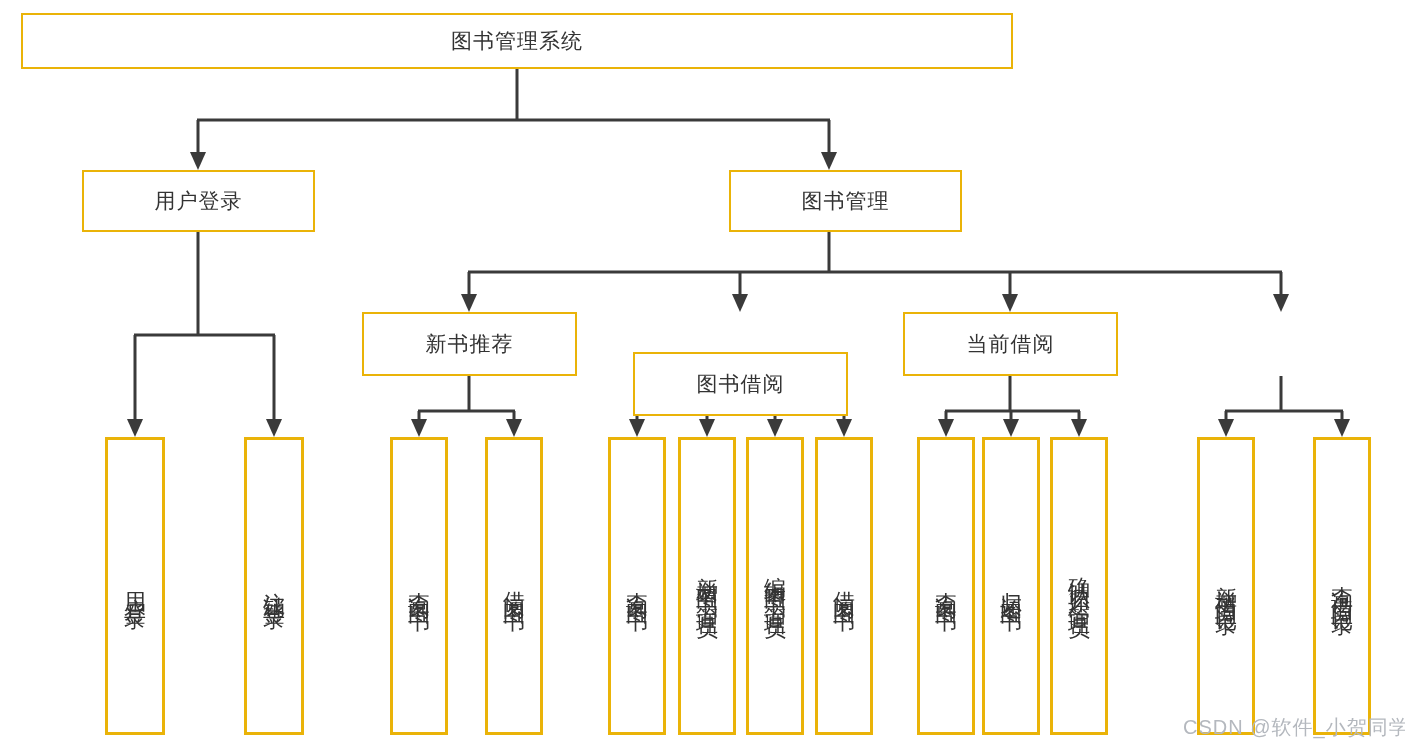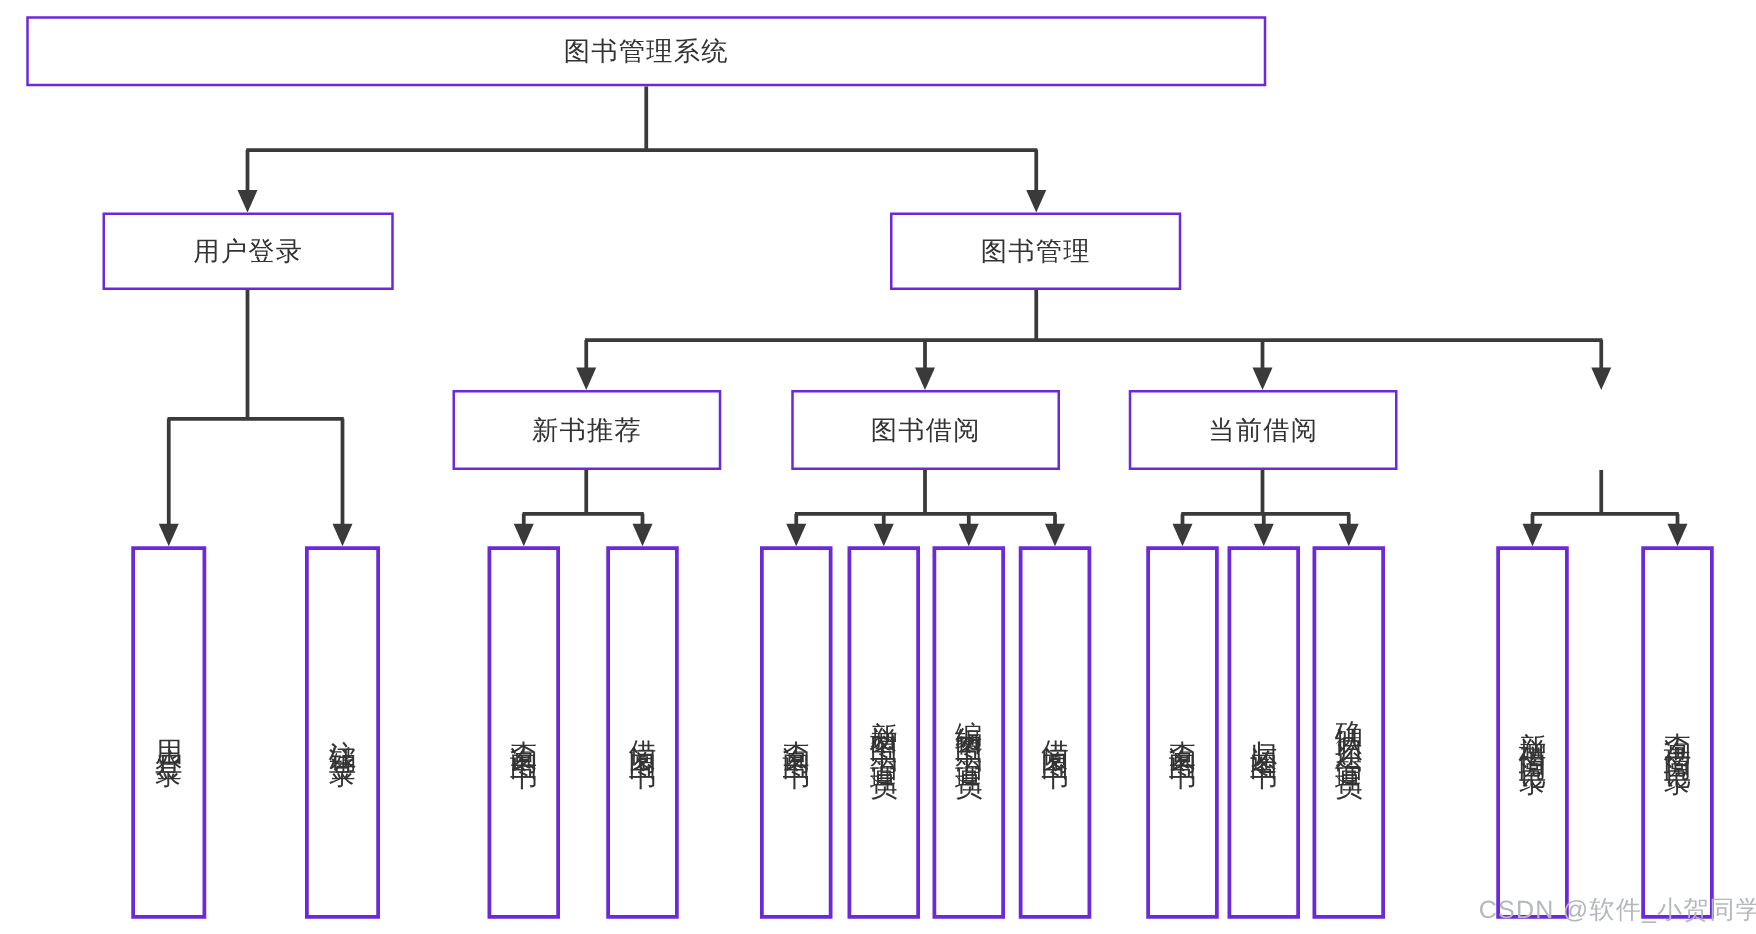--- a/index.html
+++ b/index.html
@@ -14,21 +14,21 @@
   .wires {
     position: absolute;
     left: 0; top: 0;
     width: 1405px; height: 747px;
     pointer-events: none;
   }
   .box {
     position: absolute;
     box-sizing: border-box;
     background: #ffffff;
-    border: 2px solid #6d28d9;
+    border: 2px solid #eab308;
     display: flex;
     align-items: center;
     justify-content: center;
     color: #333333;
   }
   .hbox { font-size: 21px; letter-spacing: 1px; }
   .root  { left: 21px;  top: 13px;  width: 992px; height: 56px; }
   .lvl2  { top: 170px; width: 233px; height: 62px; }
   .lvl3  { top: 312px; width: 215px; height: 64px; }
   .leaf  { top: 437px; height: 298px; border-width: 3px; }
@@ -98,28 +98,28 @@
     </g>
   </svg>
 
   <div class="box root hbox">
     <span>图书管理系统</span>
   </div>
 
   <div class="box lvl2 hbox" style="left:82px;">
     <span>用户登录</span>
   </div>
-  <div class="box lvl2 hbox" style="left:712px;">
+  <div class="box lvl2 hbox" style="left:729px;">
     <span>图书管理</span>
   </div>
 
   <div class="box lvl3 hbox" style="left:362px;text-align:right;">
     <span>新书推荐</span>
   </div>
-  <div class="box lvl3 hbox" style="left:633px;">
+  <div class="box lvl3 hbox" style="left:633px;margin-top:40px;">
     <span>图书借阅</span>
   </div>
   <div class="box lvl3 hbox" style="left:903px;align-items:center;">
     <span>当前借阅</span>
   </div>
 
   <div class="box leaf w60" style="left:105px;">
     <span class="vlabel">用户登录</span>
   </div>
   <div class="box leaf w60" style="left:244px;">

